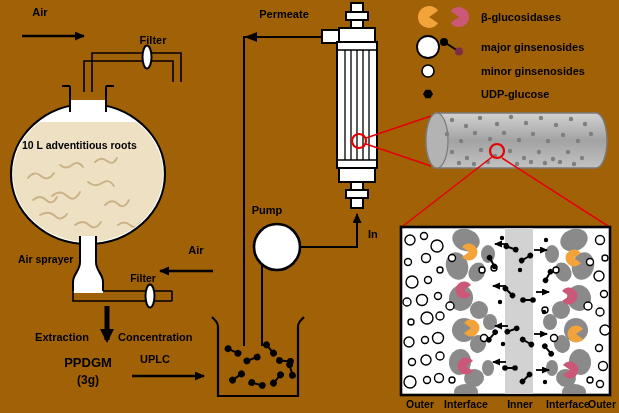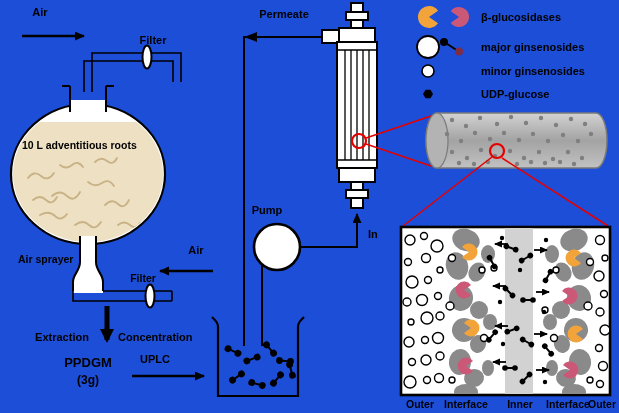--- a/index.html
+++ b/index.html
@@ -4,21 +4,21 @@
 <style>
   html,body{margin:0;padding:0;background:#fff;}
   :root{
     --enzyme-orange:#F2A43A;
     --enzyme-pink:#CC5878;
     --liquid-tan:#EDE0C3;
     --highlight-red:#E50000;
     --membrane-gray:#8A8A8A;
     --ginsenoside-maroon:#7E2D44;
   }
-  .canvas{position:relative;width:619px;height:413px;background:#1d4ed8;overflow:hidden;}
+  .canvas{position:relative;width:619px;height:413px;background:#a16207;overflow:hidden;}
   text{font-family:"Liberation Sans",sans-serif;font-weight:700;fill:#000;}
   .s10{font-size:10.5px}.s11{font-size:11px}.s12{font-size:12px}.s13{font-size:13px}
   .ln{stroke:#000;fill:none}
   .pipe{stroke:#000;stroke-width:1.6;fill:none}
   .outline2{stroke:#000;stroke-width:2;fill:#fff}
   .pore{fill:#7f7f7f}
   .blob{fill:var(--membrane-gray)}
   .pacO{fill:var(--enzyme-orange)}
   .pacP{fill:var(--enzyme-pink)}
   .red{stroke:var(--highlight-red);fill:none}

